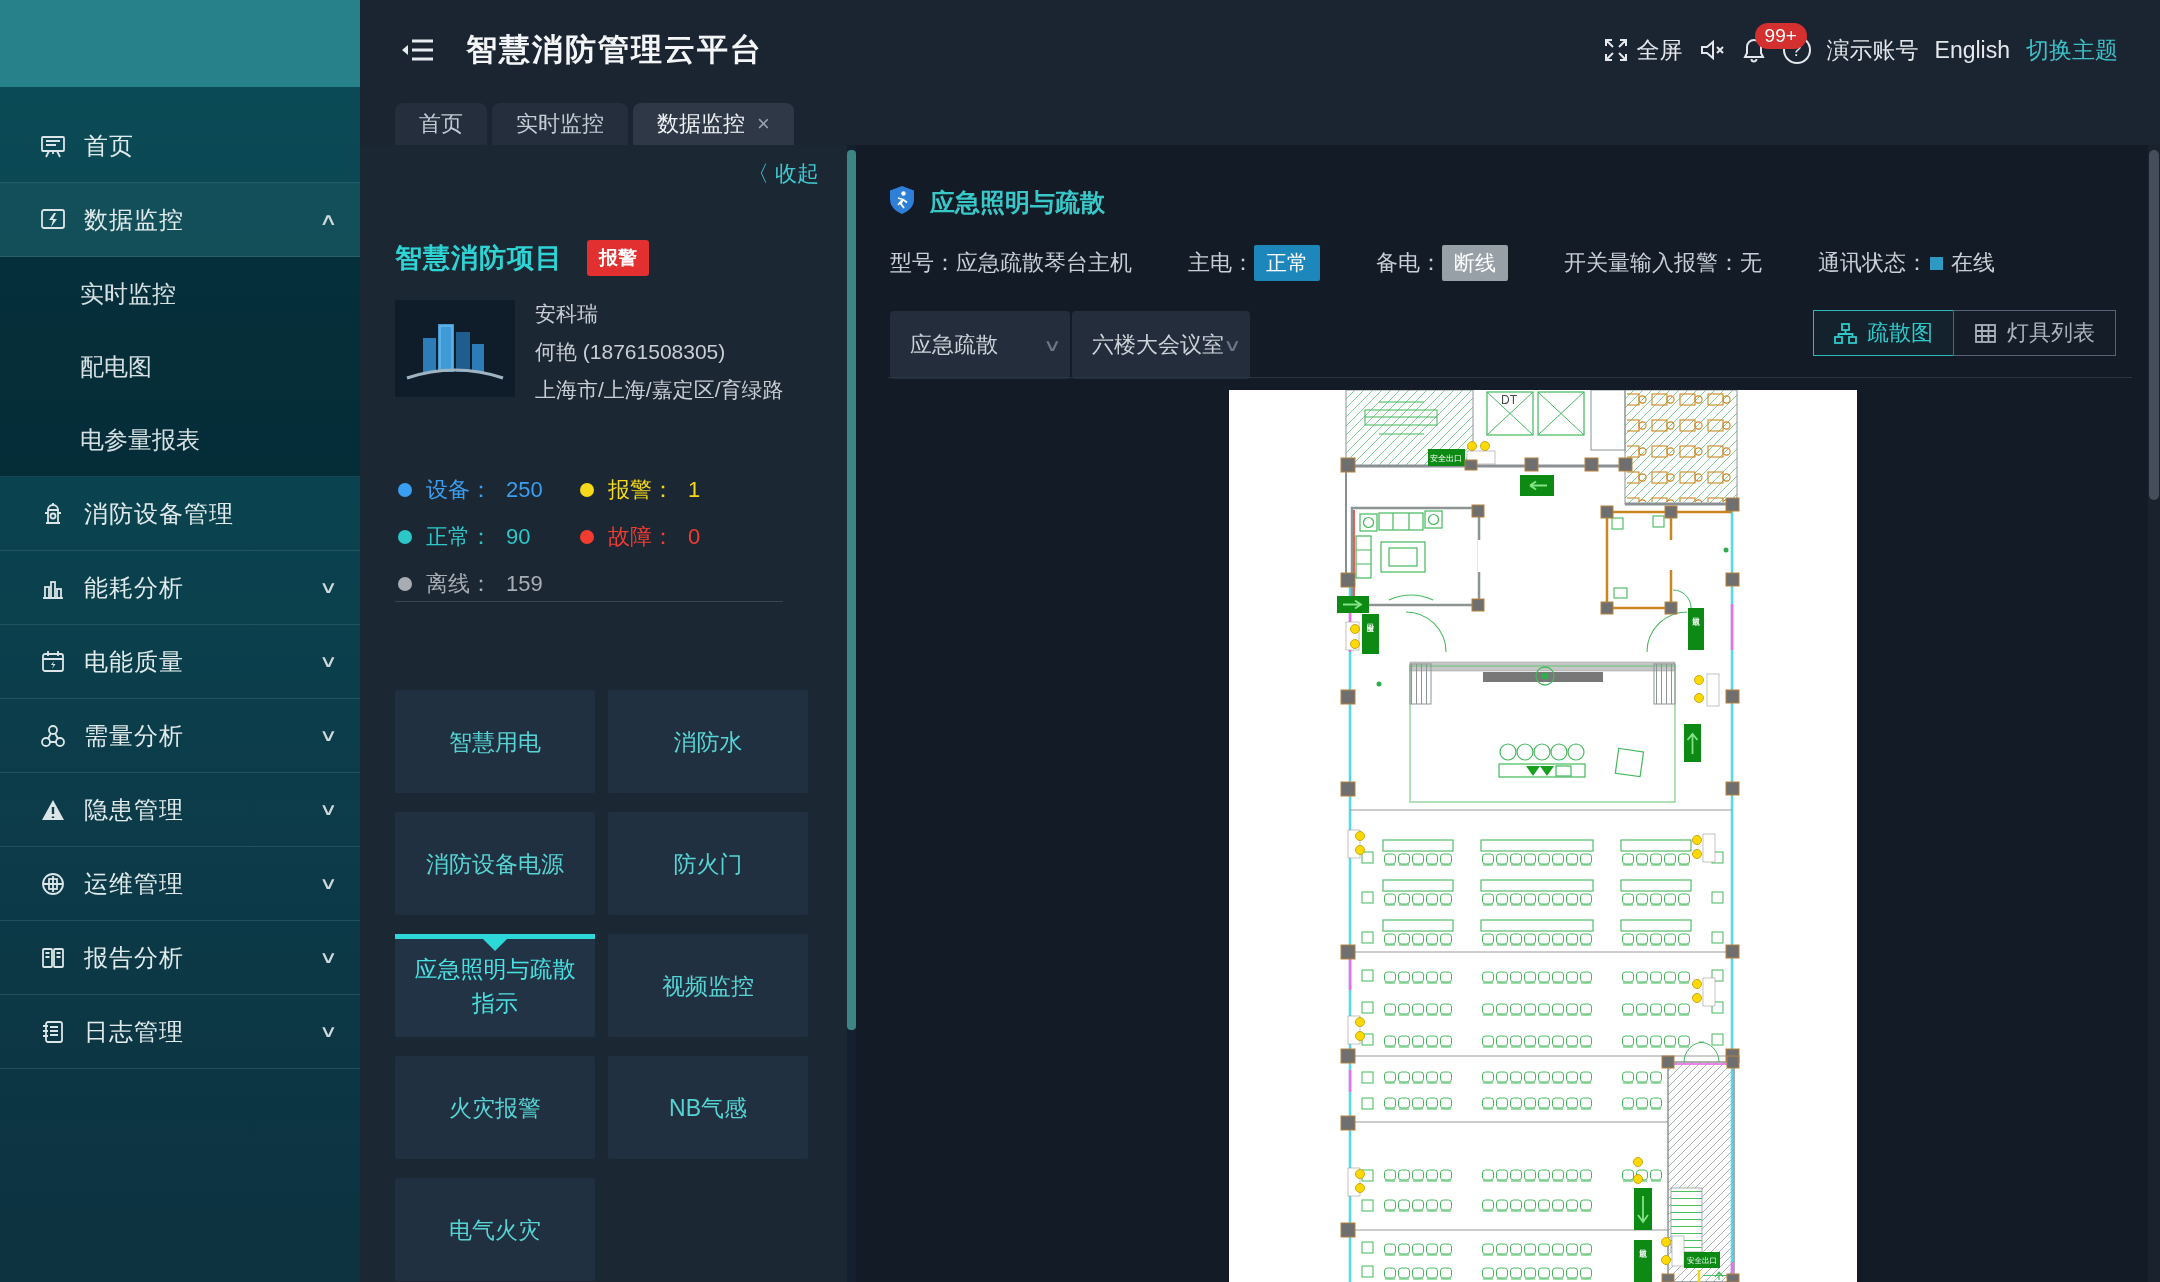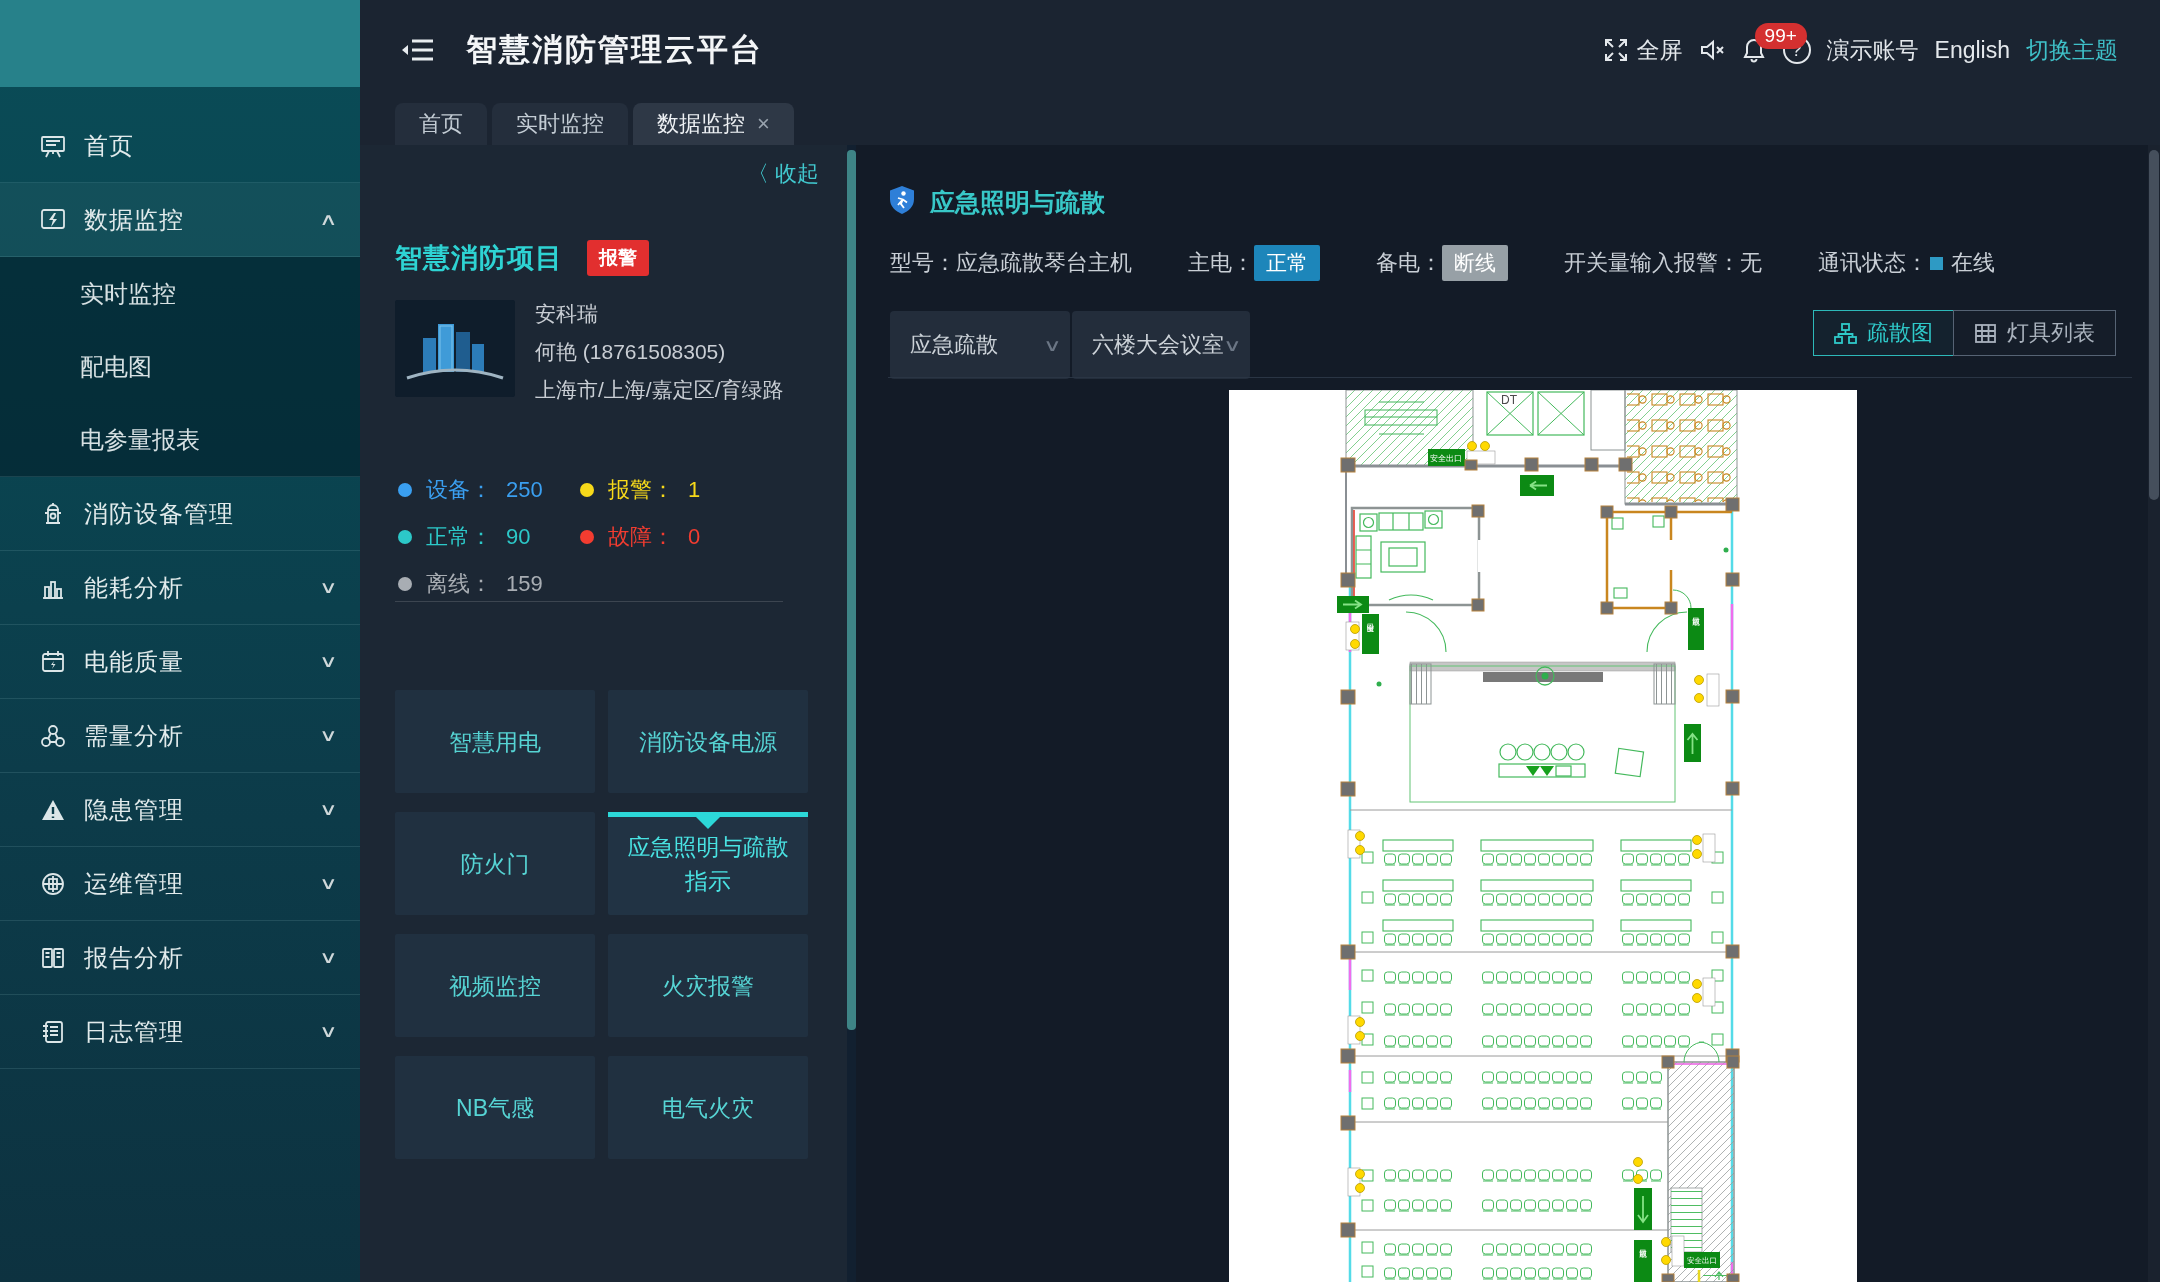--- a/index.html
+++ b/index.html
@@ -331,20 +331,21 @@
             <span class="dot"></span>
             <span>离线：</span>
             <span>159</span>
           </div>
       </div>
 
       <div class="divider"></div>
 
       <div class="tiles">
         <div class="tile">智慧用电</div>
+        <div class="tile">消防水</div>
         <div class="tile">消防设备电源</div>
         <div class="tile">防火门</div>
         <div class="tile active">应急照明与疏散指示</div>
         <div class="tile">视频监控</div>
         <div class="tile">火灾报警</div>
         <div class="tile">NB气感</div>
         <div class="tile">电气火灾</div>
       </div>
     </section>
 

